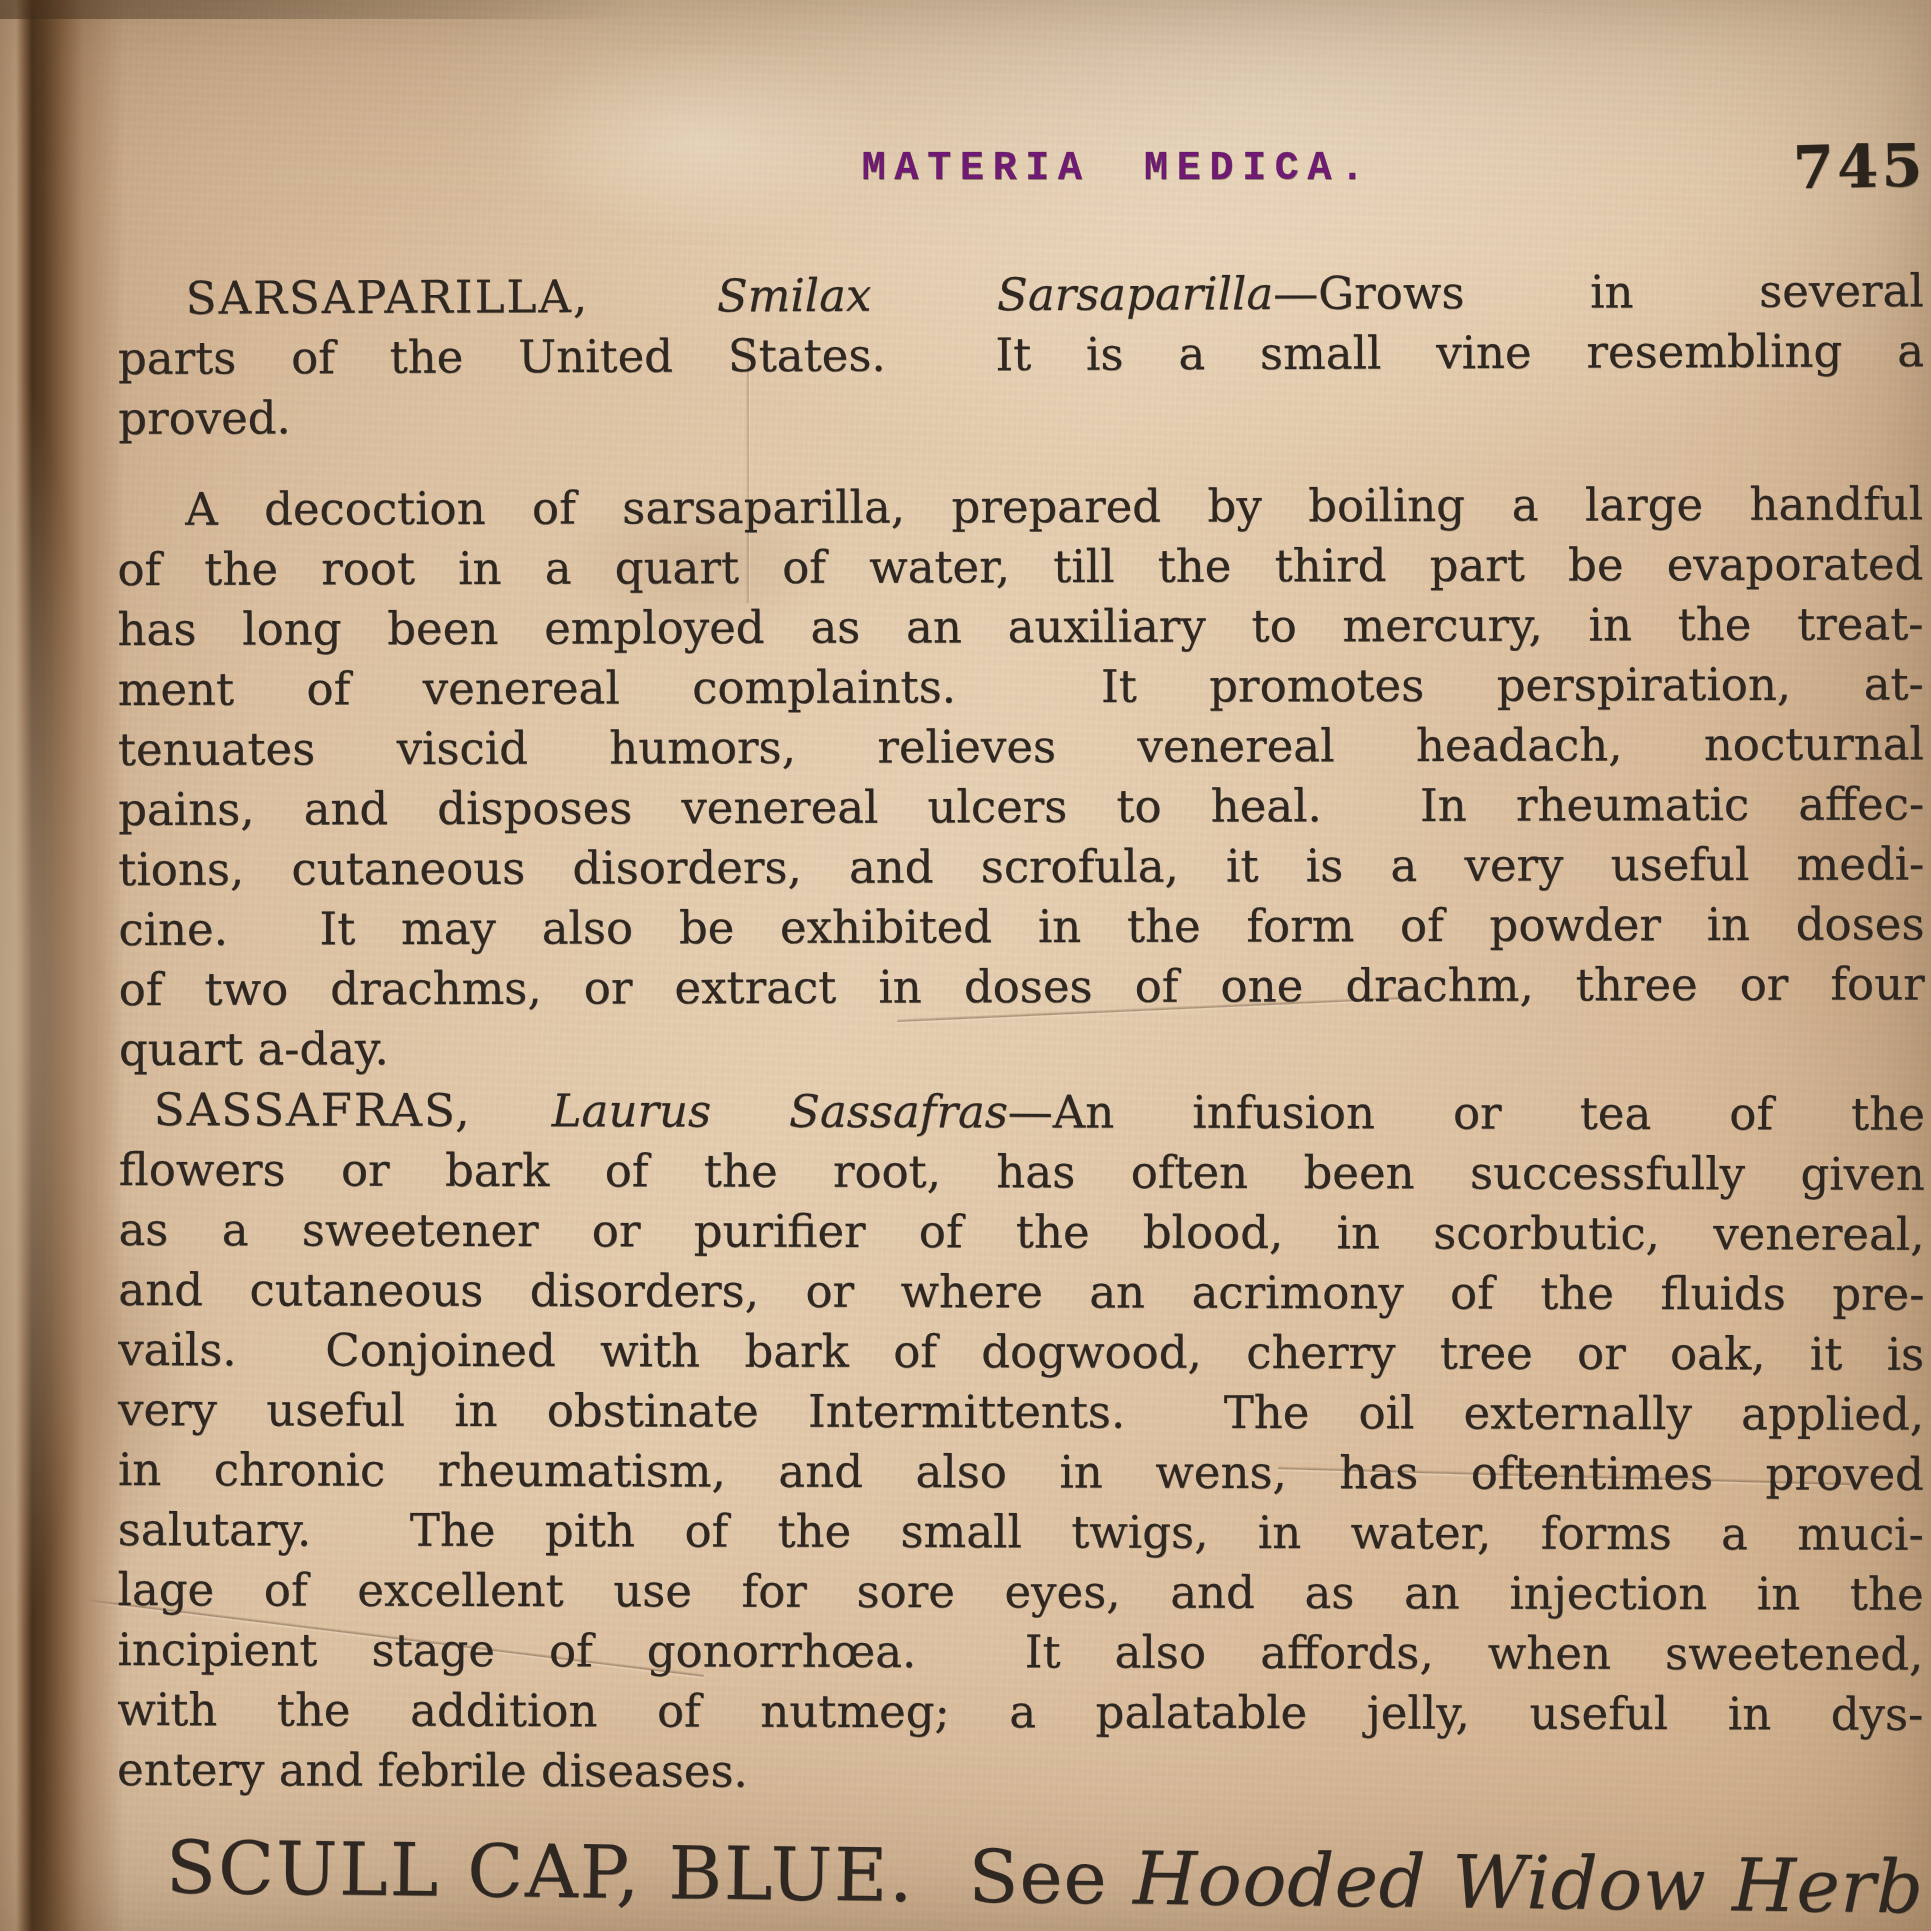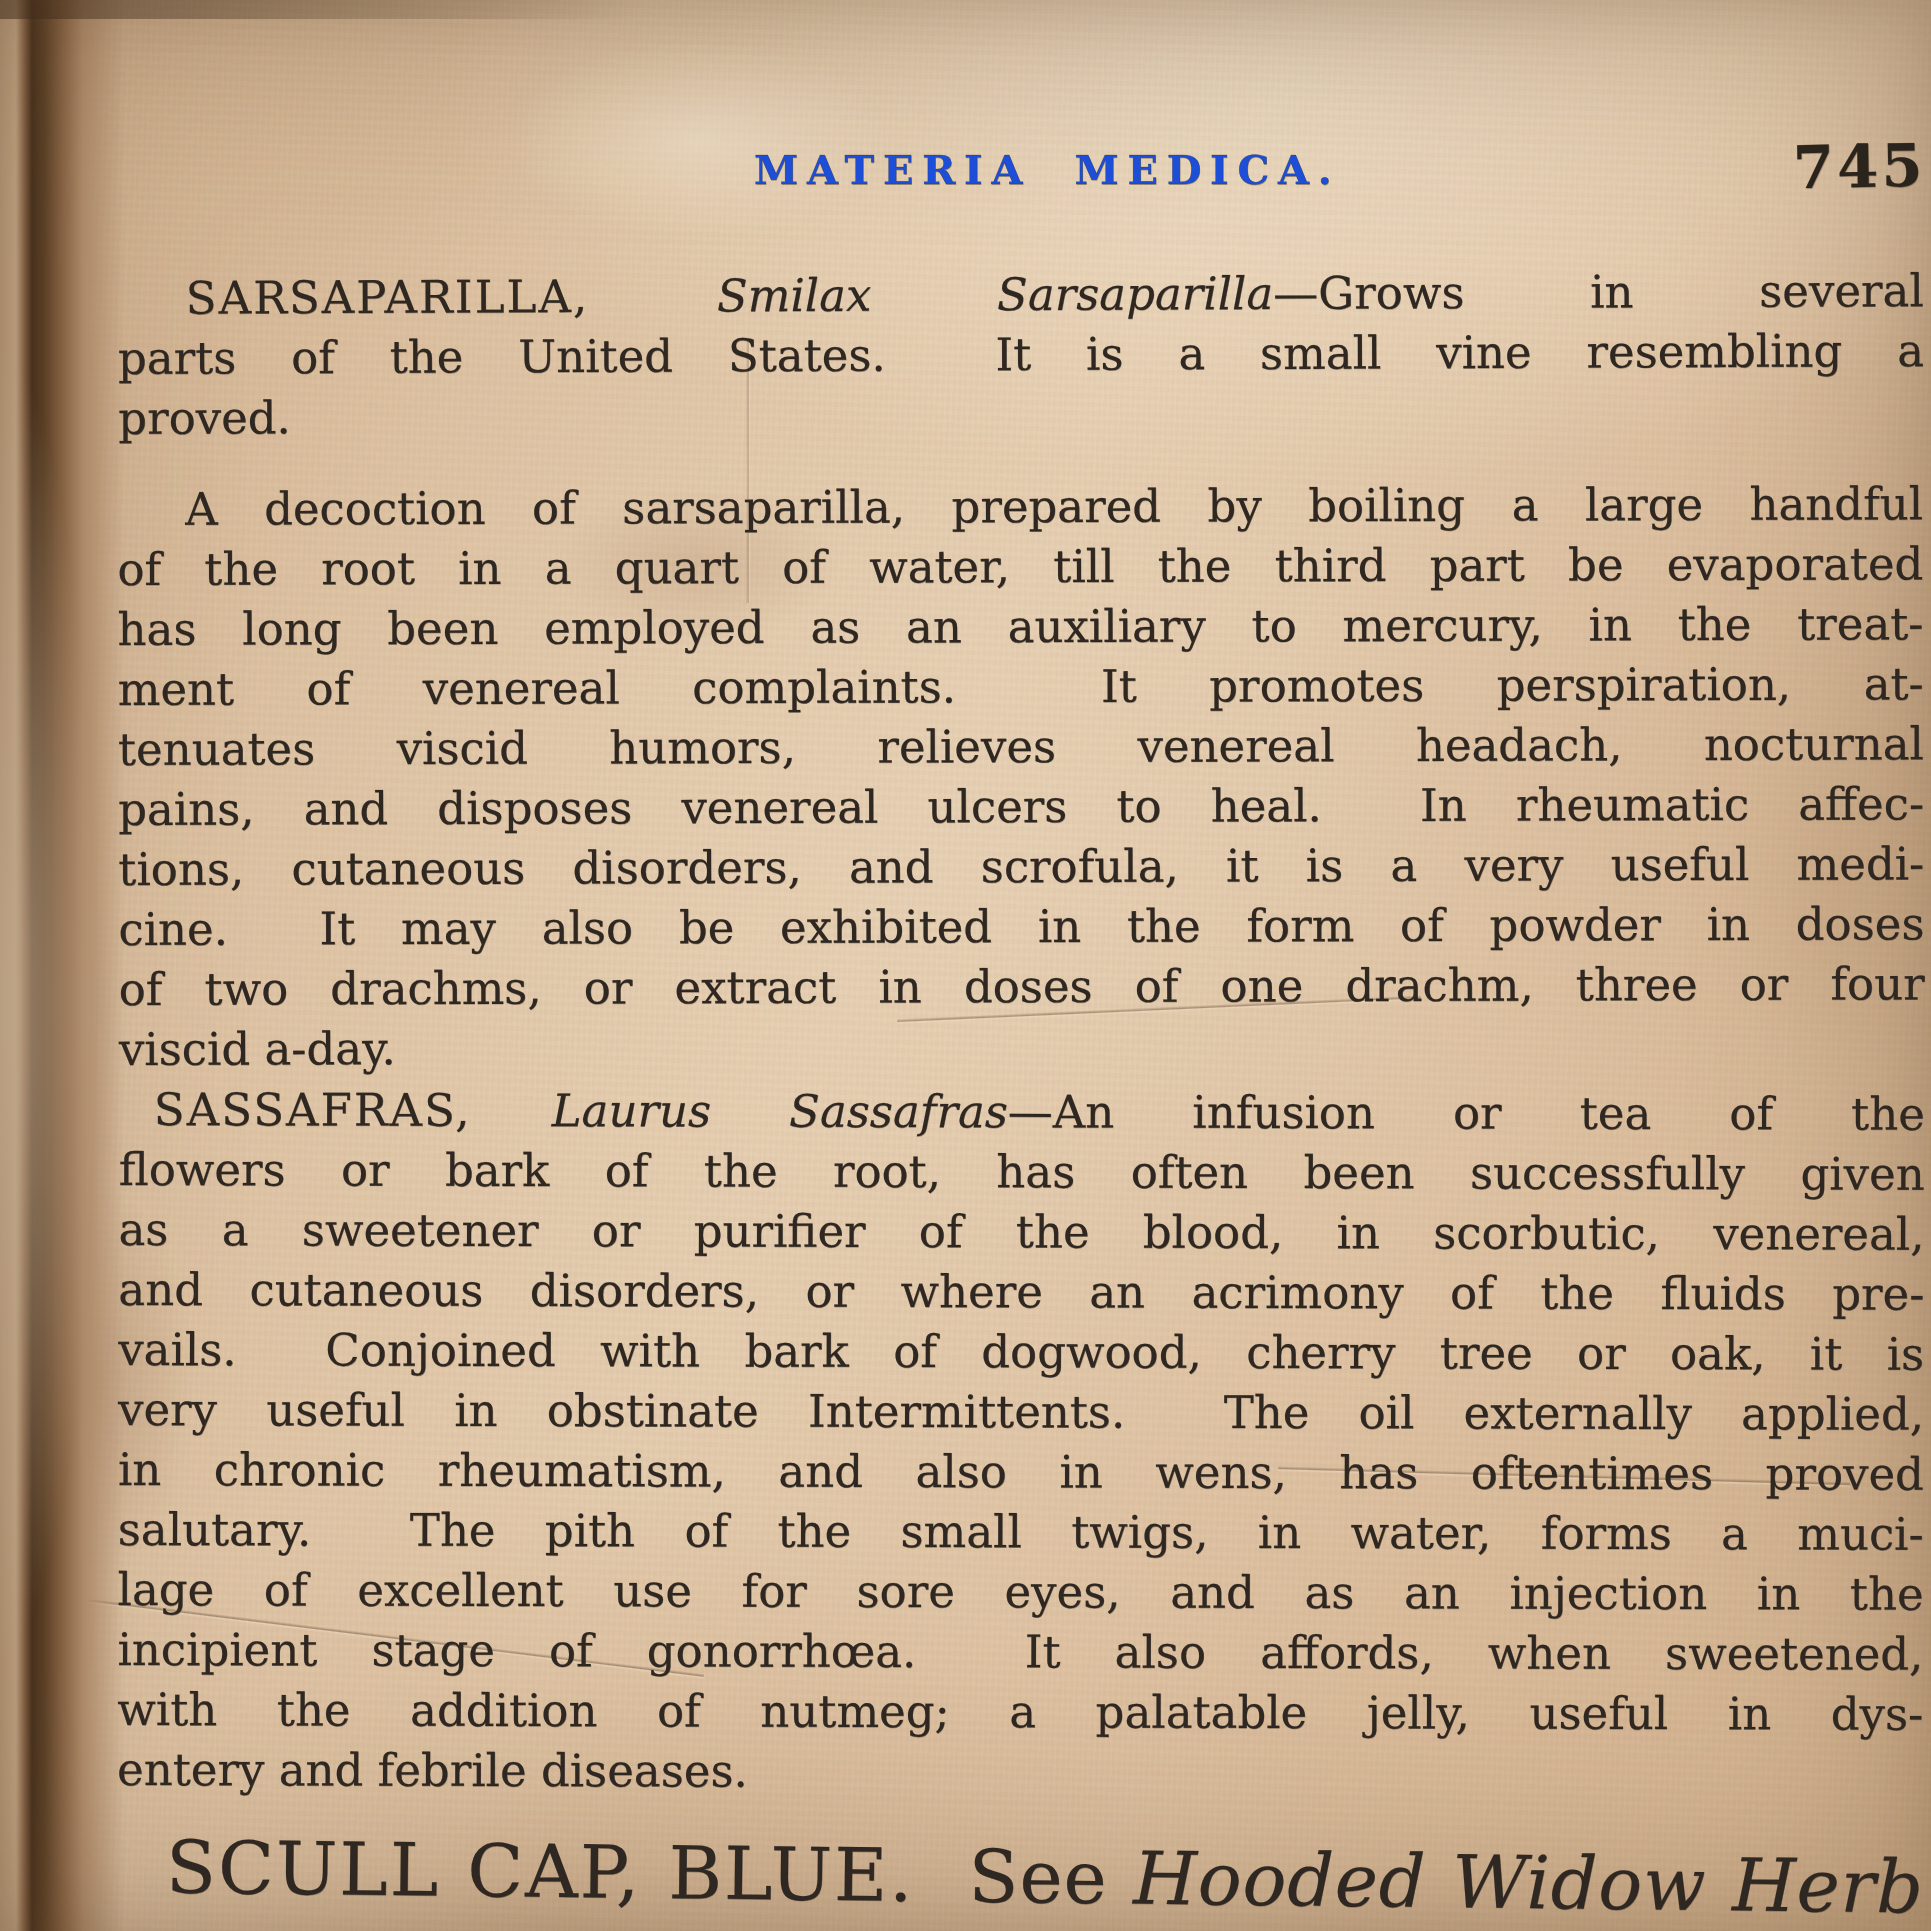--- a/index.html
+++ b/index.html
@@ -53,24 +53,25 @@
   .crease{position:absolute;pointer-events:none;
     background:linear-gradient(180deg, rgba(122,92,64,0) 0%, rgba(104,76,52,0.45) 42%, rgba(238,220,196,0.50) 62%, rgba(122,92,64,0) 100%);
     height:5.6px;}
   #crease1{left:897px;top:1007px;width:524px;transform:rotate(-2.6deg);}
   #crease2{left:87px;top:1636px;width:619px;transform:rotate(7deg);}
   #crease3{left:1278px;top:1474px;width:572px;transform:rotate(1.6deg);}
   #crease4{left:746px;top:341px;width:4.8px;height:262px;
     background:linear-gradient(90deg, rgba(104,76,52,0) 0%, rgba(104,76,52,0.30) 45%, rgba(238,220,196,0.35) 70%, rgba(104,76,52,0) 100%);}
 
   .header-title{
-    position:absolute;top:146px;left:754px;width:619px;text-align:left;
+    position:absolute;top:146px;left:754px;width:619px;text-align:right;
     font-size:40px;font-weight:bold;letter-spacing:8.7px;word-spacing:20.6px;
-    color:#1d4ed8;
+    color:#701a75;
     text-shadow:0.5px 0.8px 0.6px rgba(70,54,36,0.40);
+    font-family:Liberation Mono, monospace;
     -webkit-text-stroke:0.5px rgba(43,36,29,0.45);
   }
   .page-num{
     position:absolute;top:132px;right:4.8px;
     font-size:59px;font-weight:bold;letter-spacing:3.2px;color:#2b241d;
     text-shadow:0.5px 0.8px 0.8px rgba(70,54,36,0.40);
     -webkit-text-stroke:0.5px rgba(43,36,29,0.40);
     transform:rotate(-1deg);
   }
   .text-block{
@@ -121,21 +122,21 @@
     <div class="para para-1">
       <div class="line first"><span class="seg">A decoction of sarsaparilla, prepared by boiling a large handful</span></div>
       <div class="line"><span class="seg">of the root in a quart of water, till the third part be evaporated</span></div>
       <div class="line"><span class="seg">has long been employed as an auxiliary to mercury, in the treat-</span></div>
       <div class="line"><span class="seg">ment of venereal complaints.&nbsp; It promotes perspiration, at-</span></div>
       <div class="line"><span class="seg">tenuates viscid humors, relieves venereal headach, nocturnal</span></div>
       <div class="line"><span class="seg">pains, and disposes venereal ulcers to heal.&nbsp; In rheumatic affec-</span></div>
       <div class="line"><span class="seg">tions, cutaneous disorders, and scrofula, it is a very useful medi-</span></div>
       <div class="line"><span class="seg">cine.&nbsp; It may also be exhibited in the form of powder in doses</span></div>
       <div class="line"><span class="seg">of two drachms, or extract in doses of one drachm, three or four</span></div>
-      <div class="line short"><span class="seg">viscid a-day.</span></div>
+      <div class="line short"><span class="seg">quart a-day.</span></div>
     </div>
     <div class="para para-2">
       <div class="line first"><span class="seg seg-entry">SASSAFRAS, </span><span class="seg seg-italic">Laurus Sassafras</span><span class="seg">—An infusion or tea of the</span></div>
       <div class="line"><span class="seg">flowers or bark of the root, has often been successfully given</span></div>
       <div class="line"><span class="seg">as a sweetener or purifier of the blood, in scorbutic, venereal,</span></div>
       <div class="line"><span class="seg">and cutaneous disorders, or where an acrimony of the fluids pre-</span></div>
       <div class="line"><span class="seg">vails.&nbsp; Conjoined with bark of dogwood, cherry tree or oak, it is</span></div>
       <div class="line"><span class="seg">very useful in obstinate Intermittents.&nbsp; The oil externally applied,</span></div>
       <div class="line"><span class="seg">in chronic rheumatism, and also in wens, has oftentimes proved</span></div>
       <div class="line"><span class="seg">salutary.&nbsp; The pith of the small twigs, in water, forms a muci-</span></div>

